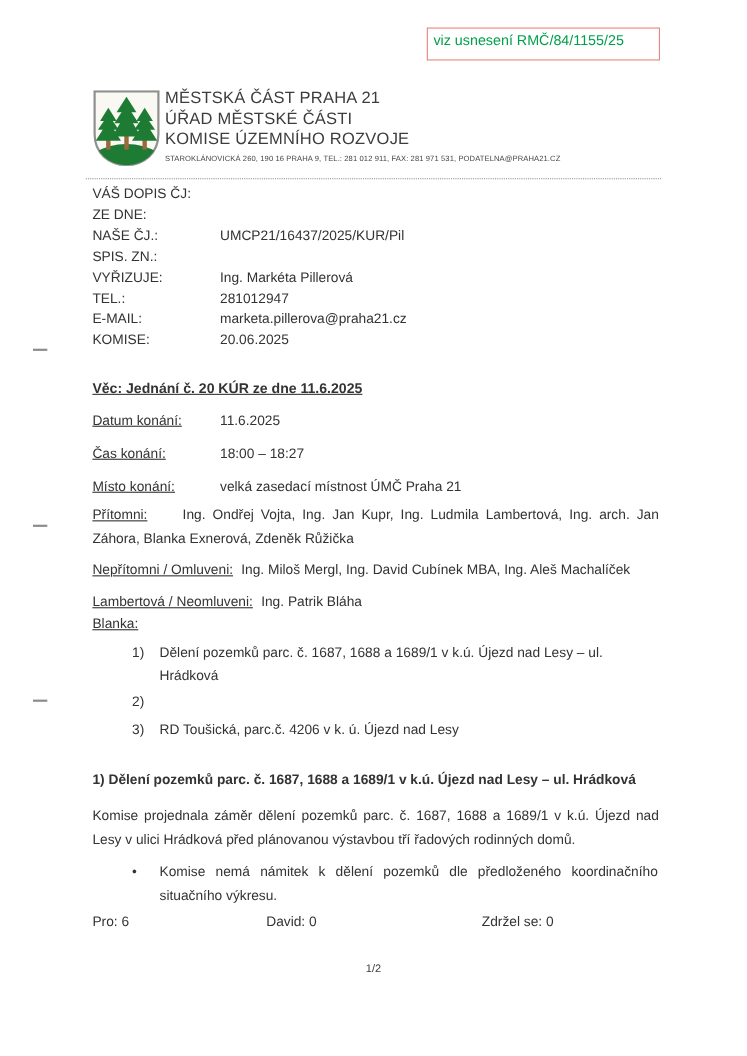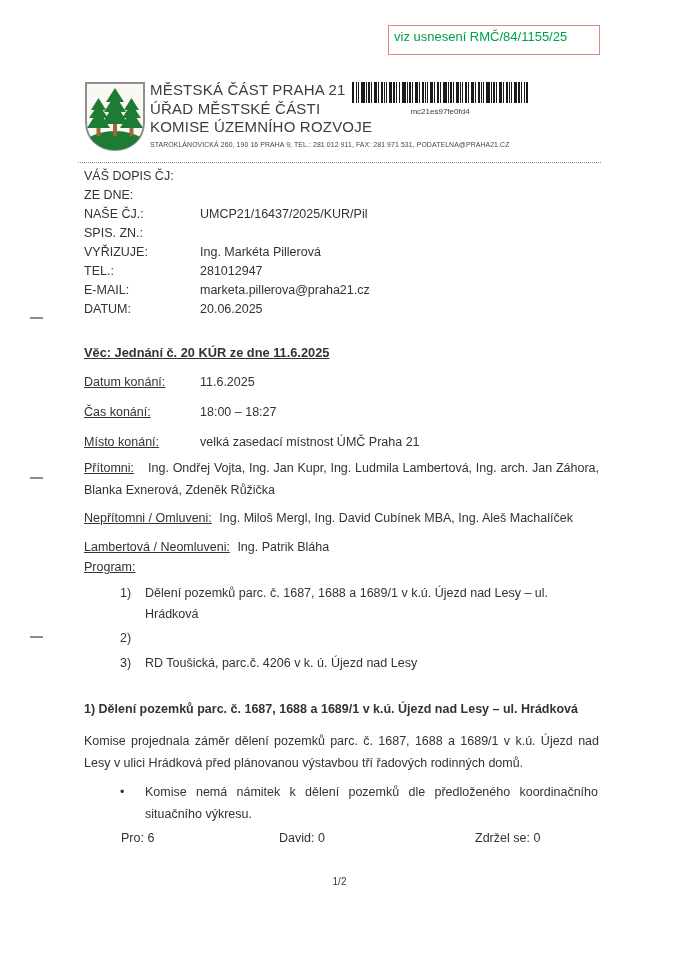--- a/index.html
+++ b/index.html
@@ -45,38 +45,38 @@
   .subject { margin-top:6px; font-size:12.8px; font-weight:bold; line-height:19px; }
   .subject .u { text-decoration:underline; }
 
   .drow { margin-top:11px; line-height:19px; }
   .dlabel { display:inline-block; width:116px; }
 
   .att { text-align:justify; line-height:21.5px; }
   .att1 { margin-top:6px; }
   .att2 { margin-top:7px; }
   .att3 { margin-top:7px; }
-  .gap-wide { padding-right:14px; }
+  .gap-wide { padding-right:32px; }
   .gap { padding-right:4px; }
 
   .prog-label { margin-top:0; line-height:19px; }
   .pitem { display:flex; line-height:21px; }
   .pitem1 { margin-top:6px; }
   .pitem2 { margin-top:3px; }
   .pitem3 { margin-top:4px; }
   .pnum { flex:none; width:25px; margin-left:36px; }
   .ptext { width:428px; }
 
   .sec-head { margin-top:26px; font-weight:bold; line-height:19px; }
   .sec-para { margin-top:11px; text-align:justify; line-height:22px; }
   .brow { display:flex; margin-top:7px; }
   .bdot  { flex:none; width:25px; margin-left:36px; line-height:22px; }
   .btext { width:453px; text-align:justify; line-height:22px; }
 
-  .votes { position:relative; margin-top:4px; height:19px; line-height:19px;margin-left:37px; }
+  .votes { position:relative; margin-top:4px; height:19px; line-height:19px; }
   .vote { position:absolute; top:0; white-space:nowrap; }
   .vote-pro { left:0; } .vote-proti { left:158px; } .vote-zdrzel { left:354px; }
 
   .footer { position:absolute; left:0; top:876px; width:679px; text-align:center; font-size:10px; color:#3a3a3a; }
 </style>
 </head>
 <body>
 
 <div class="page">
 
@@ -112,57 +112,51 @@
     </svg>
   </div>
 
   <div class="org">
     <div class="org-line">MĚSTSKÁ ČÁST PRAHA 21</div>
     <div class="org-line">ÚŘAD MĚSTSKÉ ČÁSTI</div>
     <div class="org-line">KOMISE ÚZEMNÍHO ROZVOJE</div>
     <div class="addr">STAROKLÁNOVICKÁ 260, 190 16  PRAHA 9, TEL.: 281 012 911, FAX: 281 971 531, PODATELNA@PRAHA21.CZ</div>
   </div>
 
-  <div class="barcode">
-    <svg width="176" height="21" viewBox="0 0 176 21" xmlns="http://www.w3.org/2000/svg">
-      <line x1="0" y1="10.5" x2="176" y2="10.5" stroke="#1a1a1a" stroke-width="21" stroke-dasharray="2 2 1 1 1 2 4 1 1 1 2 1 1 2 3 1 1 2 2 1 1 1 1 2 3 1 2 1 1 2 1 2 4 1 1 1 2 1 1 2 3 1 1 2 2 1 1 1 1 2 3 1 1 2 2 1 1 2 4 1 1 1 2 1 1 2 3 1 1 1 1 2 2 1 1 2 3 1 1 2 2 1 1 1 1 2 4 1 1 1 2 1 1 2 3 1 1 2 2 1 1 1 1 2 3 1 2 1 1 2 1 1 2"></line>
-    </svg>
-    <div class="bc-label">mc21es97fe0fd4</div>
-  </div>
 
   <div class="divider"></div>
 
   <div class="meta">
     <div class="mrow"><span class="mlabel">VÁŠ DOPIS ČJ:</span><span class="mvalue"></span></div>
     <div class="mrow"><span class="mlabel">ZE DNE:</span><span class="mvalue"></span></div>
     <div class="mrow"><span class="mlabel">NAŠE ČJ.:</span><span class="mvalue">UMCP21/16437/2025/KUR/Pil</span></div>
     <div class="mrow"><span class="mlabel">SPIS. ZN.:</span><span class="mvalue"></span></div>
     <div class="mrow"><span class="mlabel">VYŘIZUJE:</span><span class="mvalue">Ing. Markéta Pillerová</span></div>
     <div class="mrow"><span class="mlabel">TEL.:</span><span class="mvalue">281012947</span></div>
     <div class="mrow"><span class="mlabel">E-MAIL:</span><span class="mvalue">marketa.pillerova@praha21.cz</span></div>
-    <div class="mrow"><span class="mlabel">DATUM:</span><span class="mvalue">20.06.2025</span></div>
+    <div class="mrow"><span class="mlabel">KOMISE:</span><span class="mvalue">20.06.2025</span></div>
   </div>
 
   <div class="fold fold1"></div>
   <div class="fold fold2"></div>
   <div class="fold fold3"></div>
 
   <div class="main">
 
     <p class="subject"><span class="u">Věc: Jednání č. 20 KÚR ze dne 11.6.2025</span></p>
 
     <div class="drow"><span class="dlabel"><span class="u">Datum konání:</span></span><span>11.6.2025</span></div>
     <div class="drow"><span class="dlabel"><span class="u">Čas konání:</span></span><span>18:00 – 18:27</span></div>
     <div class="drow"><span class="dlabel"><span class="u">Místo konání:</span></span><span>velká zasedací místnost ÚMČ Praha 21</span></div>
 
     <p class="att att1"><span class="u gap-wide">Přítomni:</span><span>Ing. Ondřej Vojta, Ing. Jan Kupr, Ing. Ludmila Lambertová, Ing. arch. Jan Záhora, Blanka Exnerová, Zdeněk Růžička</span></p>
     <p class="att att2"><span class="u gap">Nepřítomni / Omluveni:</span> <span>Ing. Miloš Mergl, Ing. David Cubínek MBA, Ing. Aleš Machalíček</span></p>
     <p class="att att3"><span class="u gap">Lambertová / Neomluveni:</span> <span>Ing. Patrik Bláha</span></p>
 
-    <p class="prog-label"><span class="u">Program:</span></p>
+    <p class="prog-label"><span class="u">Blanka:</span></p>
 
     <div class="plist">
       <div class="pitem pitem1">
           <span class="pnum">1)</span>
           <span class="ptext">Dělení pozemků parc. č. 1687, 1688 a 1689/1 v k.ú. Újezd nad Lesy – ul. Hrádková</span>
         </div>
       <div class="pitem pitem2">
           <span class="pnum">2)</span>
         </div>
       <div class="pitem pitem3">

